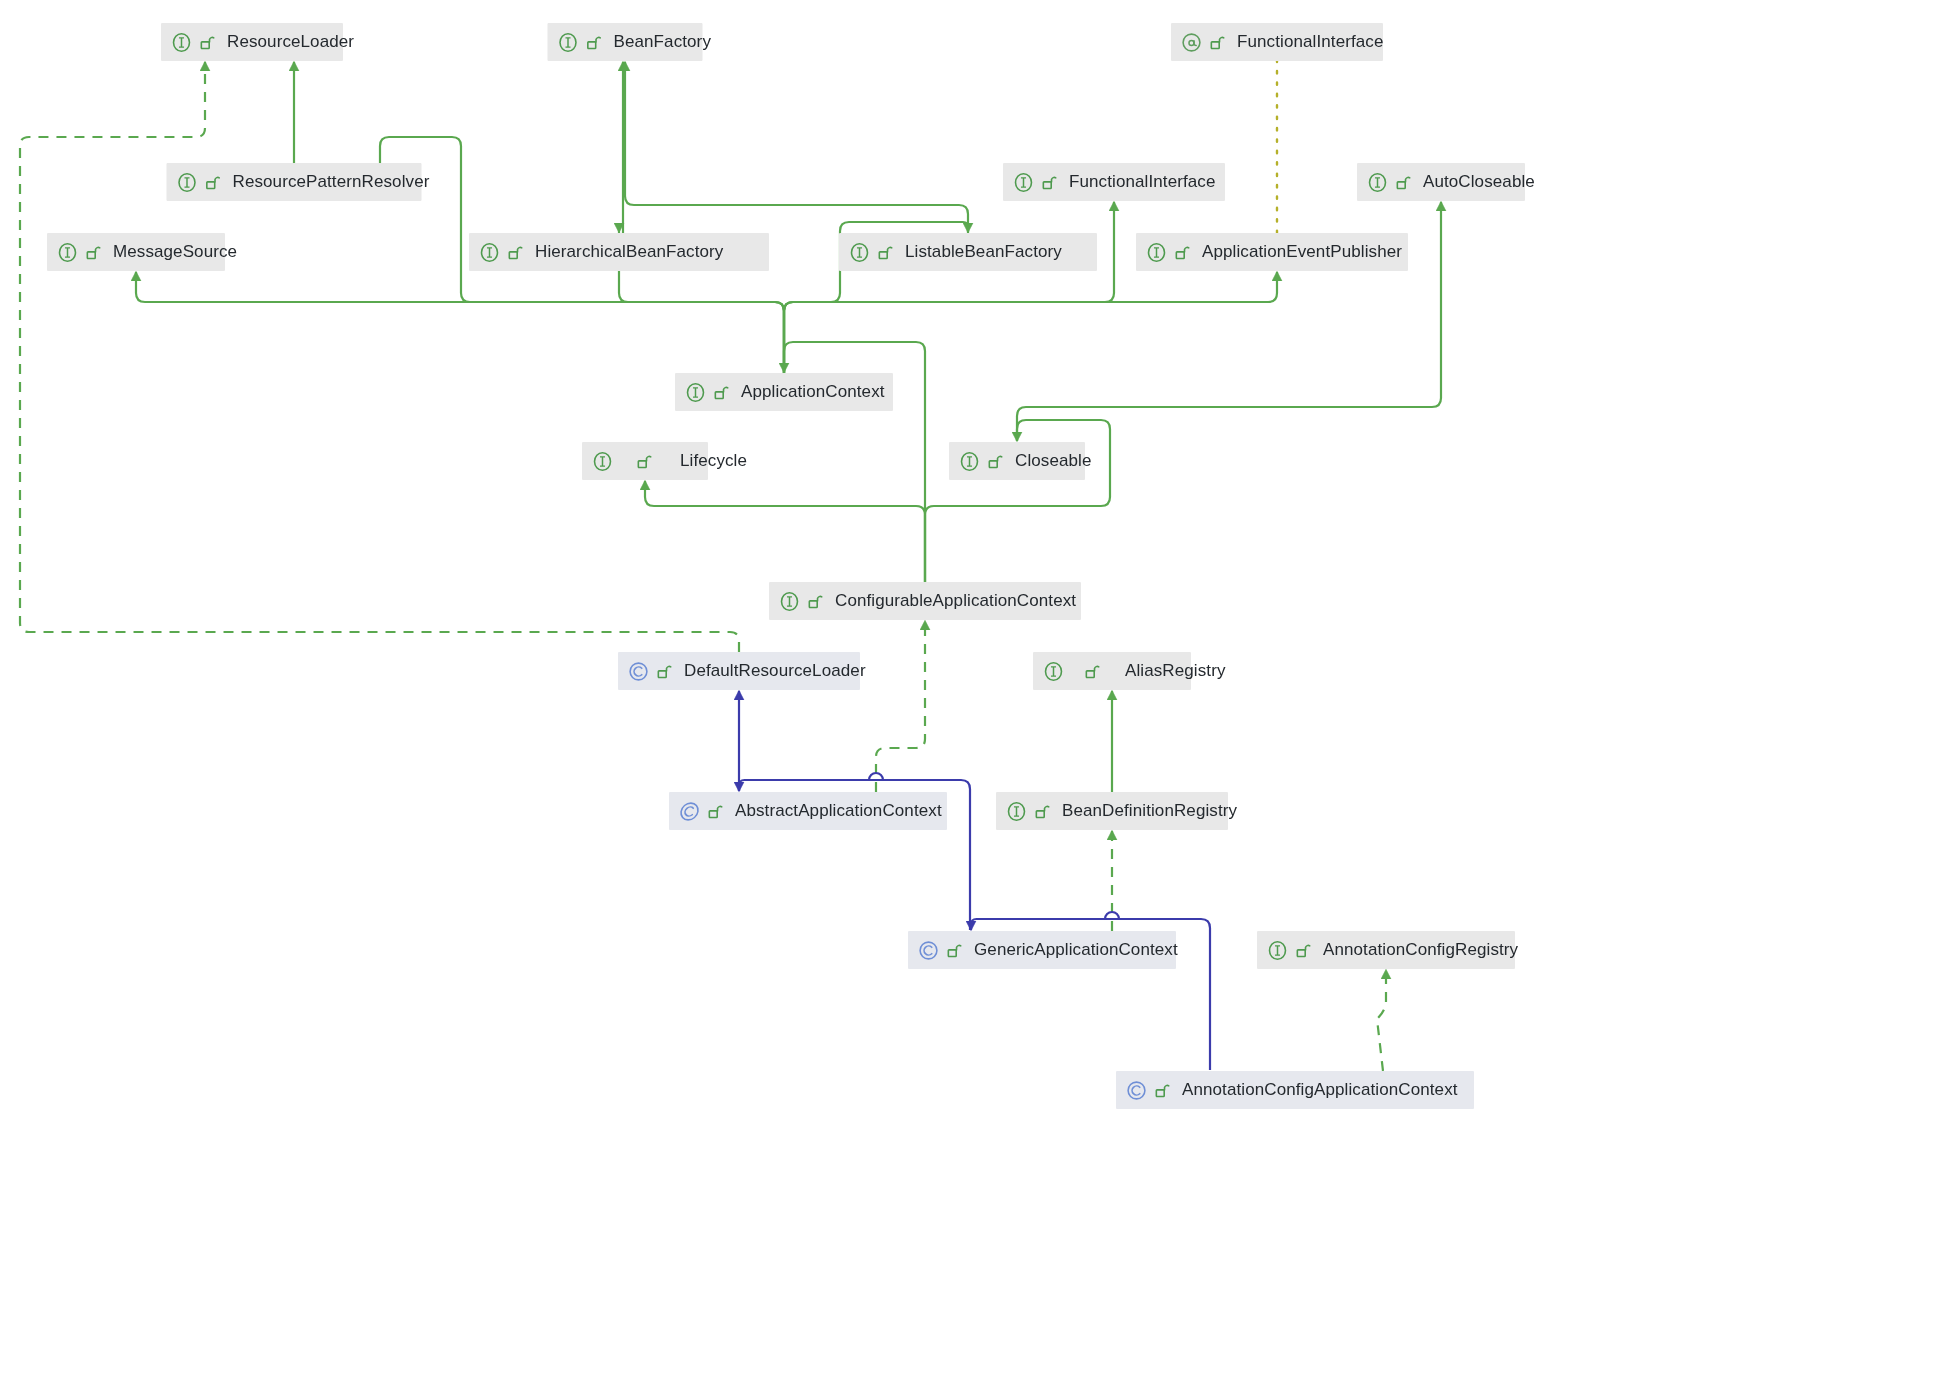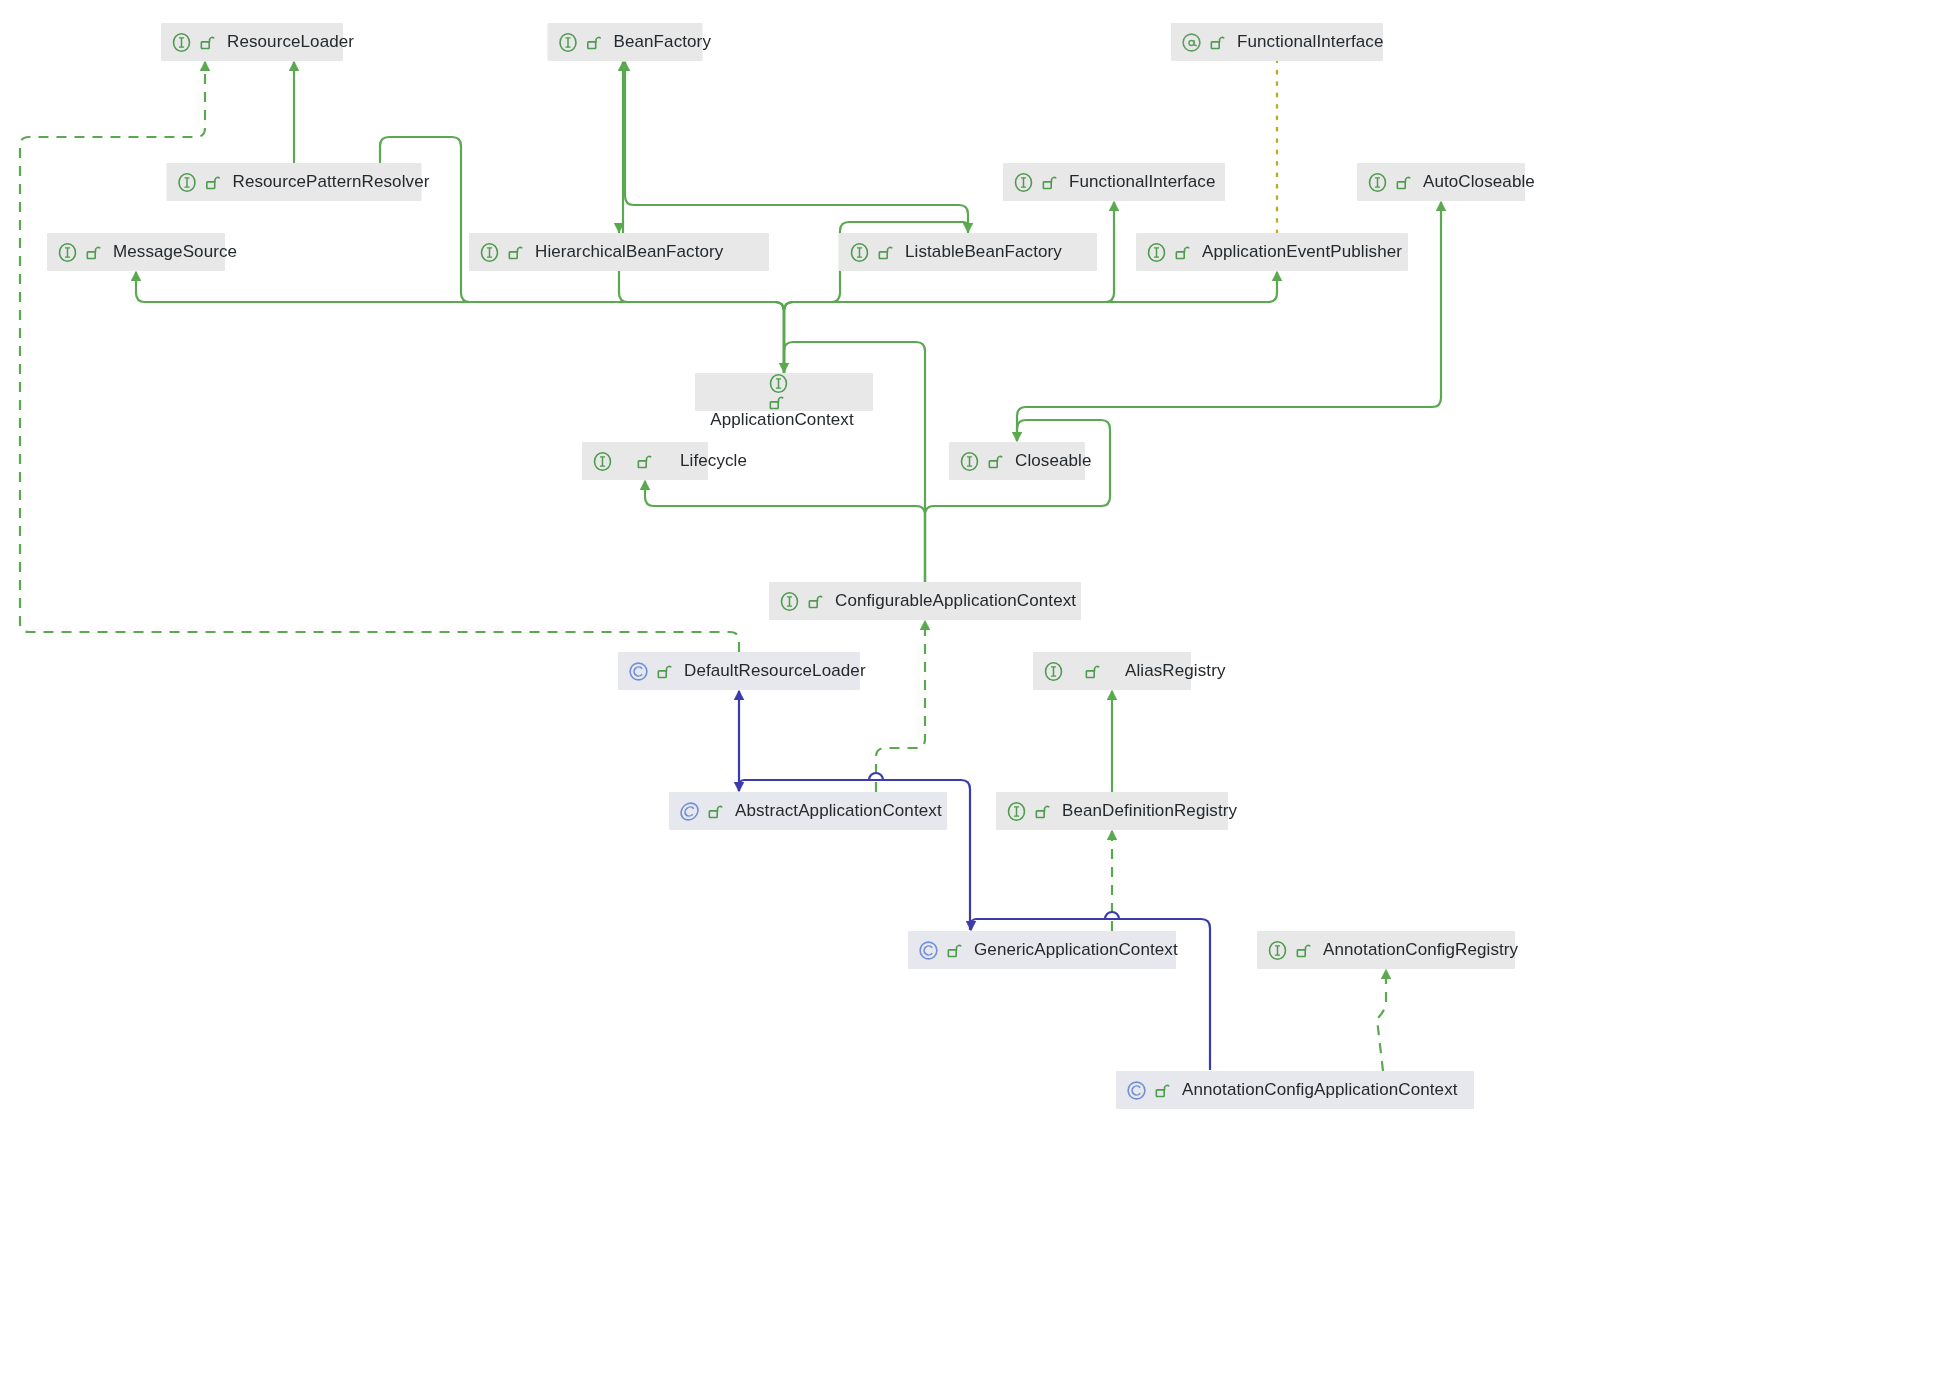--- a/index.html
+++ b/index.html
@@ -199,21 +199,21 @@
         <svg class="type-icon" viewBox="0 0 20 20">
           <ellipse cx="10" cy="10" rx="7.6" ry="8.4" fill="none" stroke="#4e9a4e" stroke-width="1.5"></ellipse>
           <path d="M7.6 5.6 h4.8 M10 5.6 v8.8 M7.6 14.4 h4.8" fill="none" stroke="#4e9a4e" stroke-width="1.4"></path>
         </svg>
         <svg class="vis-icon" viewBox="0 0 16 16">
           <rect x="2.2" y="7.4" width="7.4" height="6.3" rx="0.7" fill="none" stroke="#4e9a4e" stroke-width="1.5"></rect>
           <path d="M9.9 7.6 V5.2 a2.7 2.7 0 0 1 4.0 -1.6" fill="none" stroke="#4e9a4e" stroke-width="1.5" stroke-linecap="round"></path>
         </svg>
         <span class="label">ApplicationEventPublisher</span>
       </div>
-      <div class="node iface" style="left: 784px; top: 373px; width: 178px; flex-direction: column;">
+      <div class="node iface" style="left: 784px; top: 373px; width: 218px;">
         <svg class="type-icon" viewBox="0 0 20 20">
           <ellipse cx="10" cy="10" rx="7.6" ry="8.4" fill="none" stroke="#4e9a4e" stroke-width="1.5"></ellipse>
           <path d="M7.6 5.6 h4.8 M10 5.6 v8.8 M7.6 14.4 h4.8" fill="none" stroke="#4e9a4e" stroke-width="1.4"></path>
         </svg>
         <svg class="vis-icon" viewBox="0 0 16 16">
           <rect x="2.2" y="7.4" width="7.4" height="6.3" rx="0.7" fill="none" stroke="#4e9a4e" stroke-width="1.5"></rect>
           <path d="M9.9 7.6 V5.2 a2.7 2.7 0 0 1 4.0 -1.6" fill="none" stroke="#4e9a4e" stroke-width="1.5" stroke-linecap="round"></path>
         </svg>
         <span class="label">ApplicationContext</span>
       </div>

